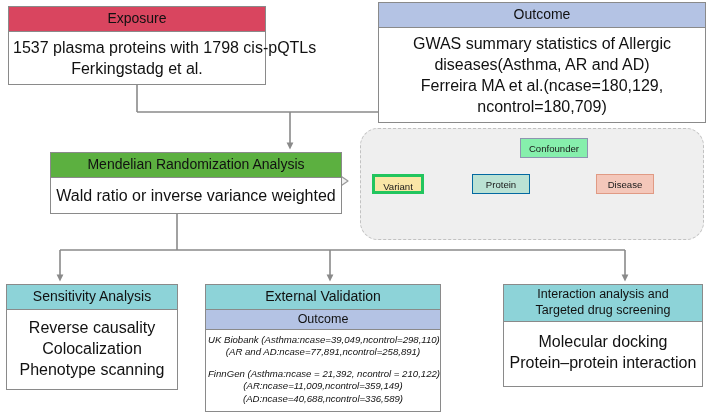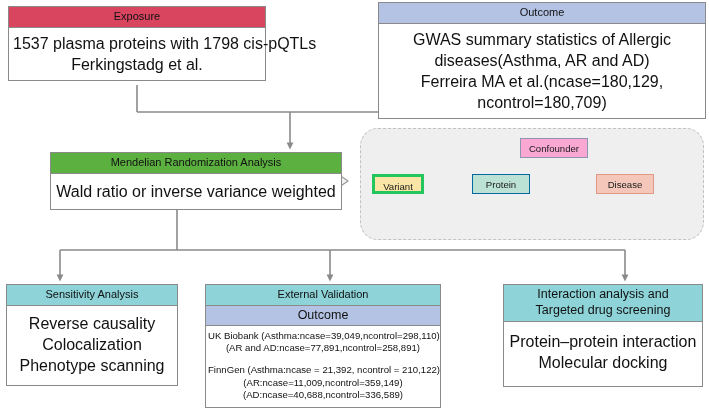--- a/index.html
+++ b/index.html
@@ -30,21 +30,21 @@
   .box {
     position: absolute;
     box-sizing: border-box;
     border: 1px solid #8a8a8a;
     background: #ffffff;
     z-index: 3;
   }
   .box-header {
     box-sizing: border-box;
     text-align: center;
-    font-size: 11px;
+    font-size: 14px;
     line-height: 1.25;
     padding: 3px 2px;
     color: #111111;
     border-bottom: 1px solid #8a8a8a;
   }
   .box-header.two-line {
     font-size: 12.5px;
     padding: 2px 2px 3px 2px;
   }
   .box-body {
@@ -109,21 +109,21 @@
   #node-protein {
     left: 472px; top: 174px; width: 58px;
     background: #bbe2d4; border: 1px solid #0369a1;
   }
   #node-disease {
     left: 596px; top: 174px; width: 58px;
     background: #f4c7ba; border: 1px solid #e09a84;
   }
   #node-confounder {
     left: 520px; top: 138px; width: 68px;
-    background: #f9a8d4; border: 1px solid #8d95b0;
+    background: #86efac; border: 1px solid #8d95b0;
   }
 </style>
 </head>
 <body>
 
 <div id="canvas">
 
   <svg id="connectors" viewBox="0 0 709 412" width="709" height="412">
     <defs>
       <marker id="gArrow" markerWidth="9" markerHeight="9" refX="4.2" refY="4.4" orient="auto" markerUnits="userSpaceOnUse">
@@ -217,34 +217,34 @@
     <div class="box-body" style="padding:7px 4px 9px 4px;">
       <span class="ln">Reverse causality</span>
       <span class="ln">Colocalization</span>
       <span class="ln">Phenotype scanning</span>
     </div>
   </div>
 
   <div class="box" id="box-external">
     <div class="box-header" style="background:#8dd3d8;">External Validation</div>
     <div class="subheader" style="background:#b4c3e4;">Outcome</div>
-    <div class="box-body" style="font-size:9.6px; padding:4px 2px 5px 2px;">
+    <div class="box-body" style="font-size:9.6px; padding:4px 2px 5px 2px;font-style:italic;">
       <span class="ln">UK Biobank (Asthma:ncase=39,049,ncontrol=298,110)</span>
       <span class="ln">(AR and AD:ncase=77,891,ncontrol=258,891)</span>
       <span class="ln gap"></span>
       <span class="ln">FinnGen (Asthma:ncase = 21,392, ncontrol = 210,122)</span>
       <span class="ln">(AR:ncase=11,009,ncontrol=359,149)</span>
       <span class="ln">(AD:ncase=40,688,ncontrol=336,589)</span>
     </div>
   </div>
 
   <div class="box" id="box-interaction">
     <div class="box-header two-line" style="background:#8dd3d8;">
       <span style="display:block;">Interaction analysis and</span>
       <span style="display:block;">Targeted drug screening</span>
     </div>
     <div class="box-body" style="padding:9px 4px 13px 4px;">
+      <span class="ln">Molecular docking</span>
       <span class="ln">Protein–protein interaction</span>
-      <span class="ln">Molecular docking</span>
     </div>
   </div>
 
 </div>
 
 </body></html>

